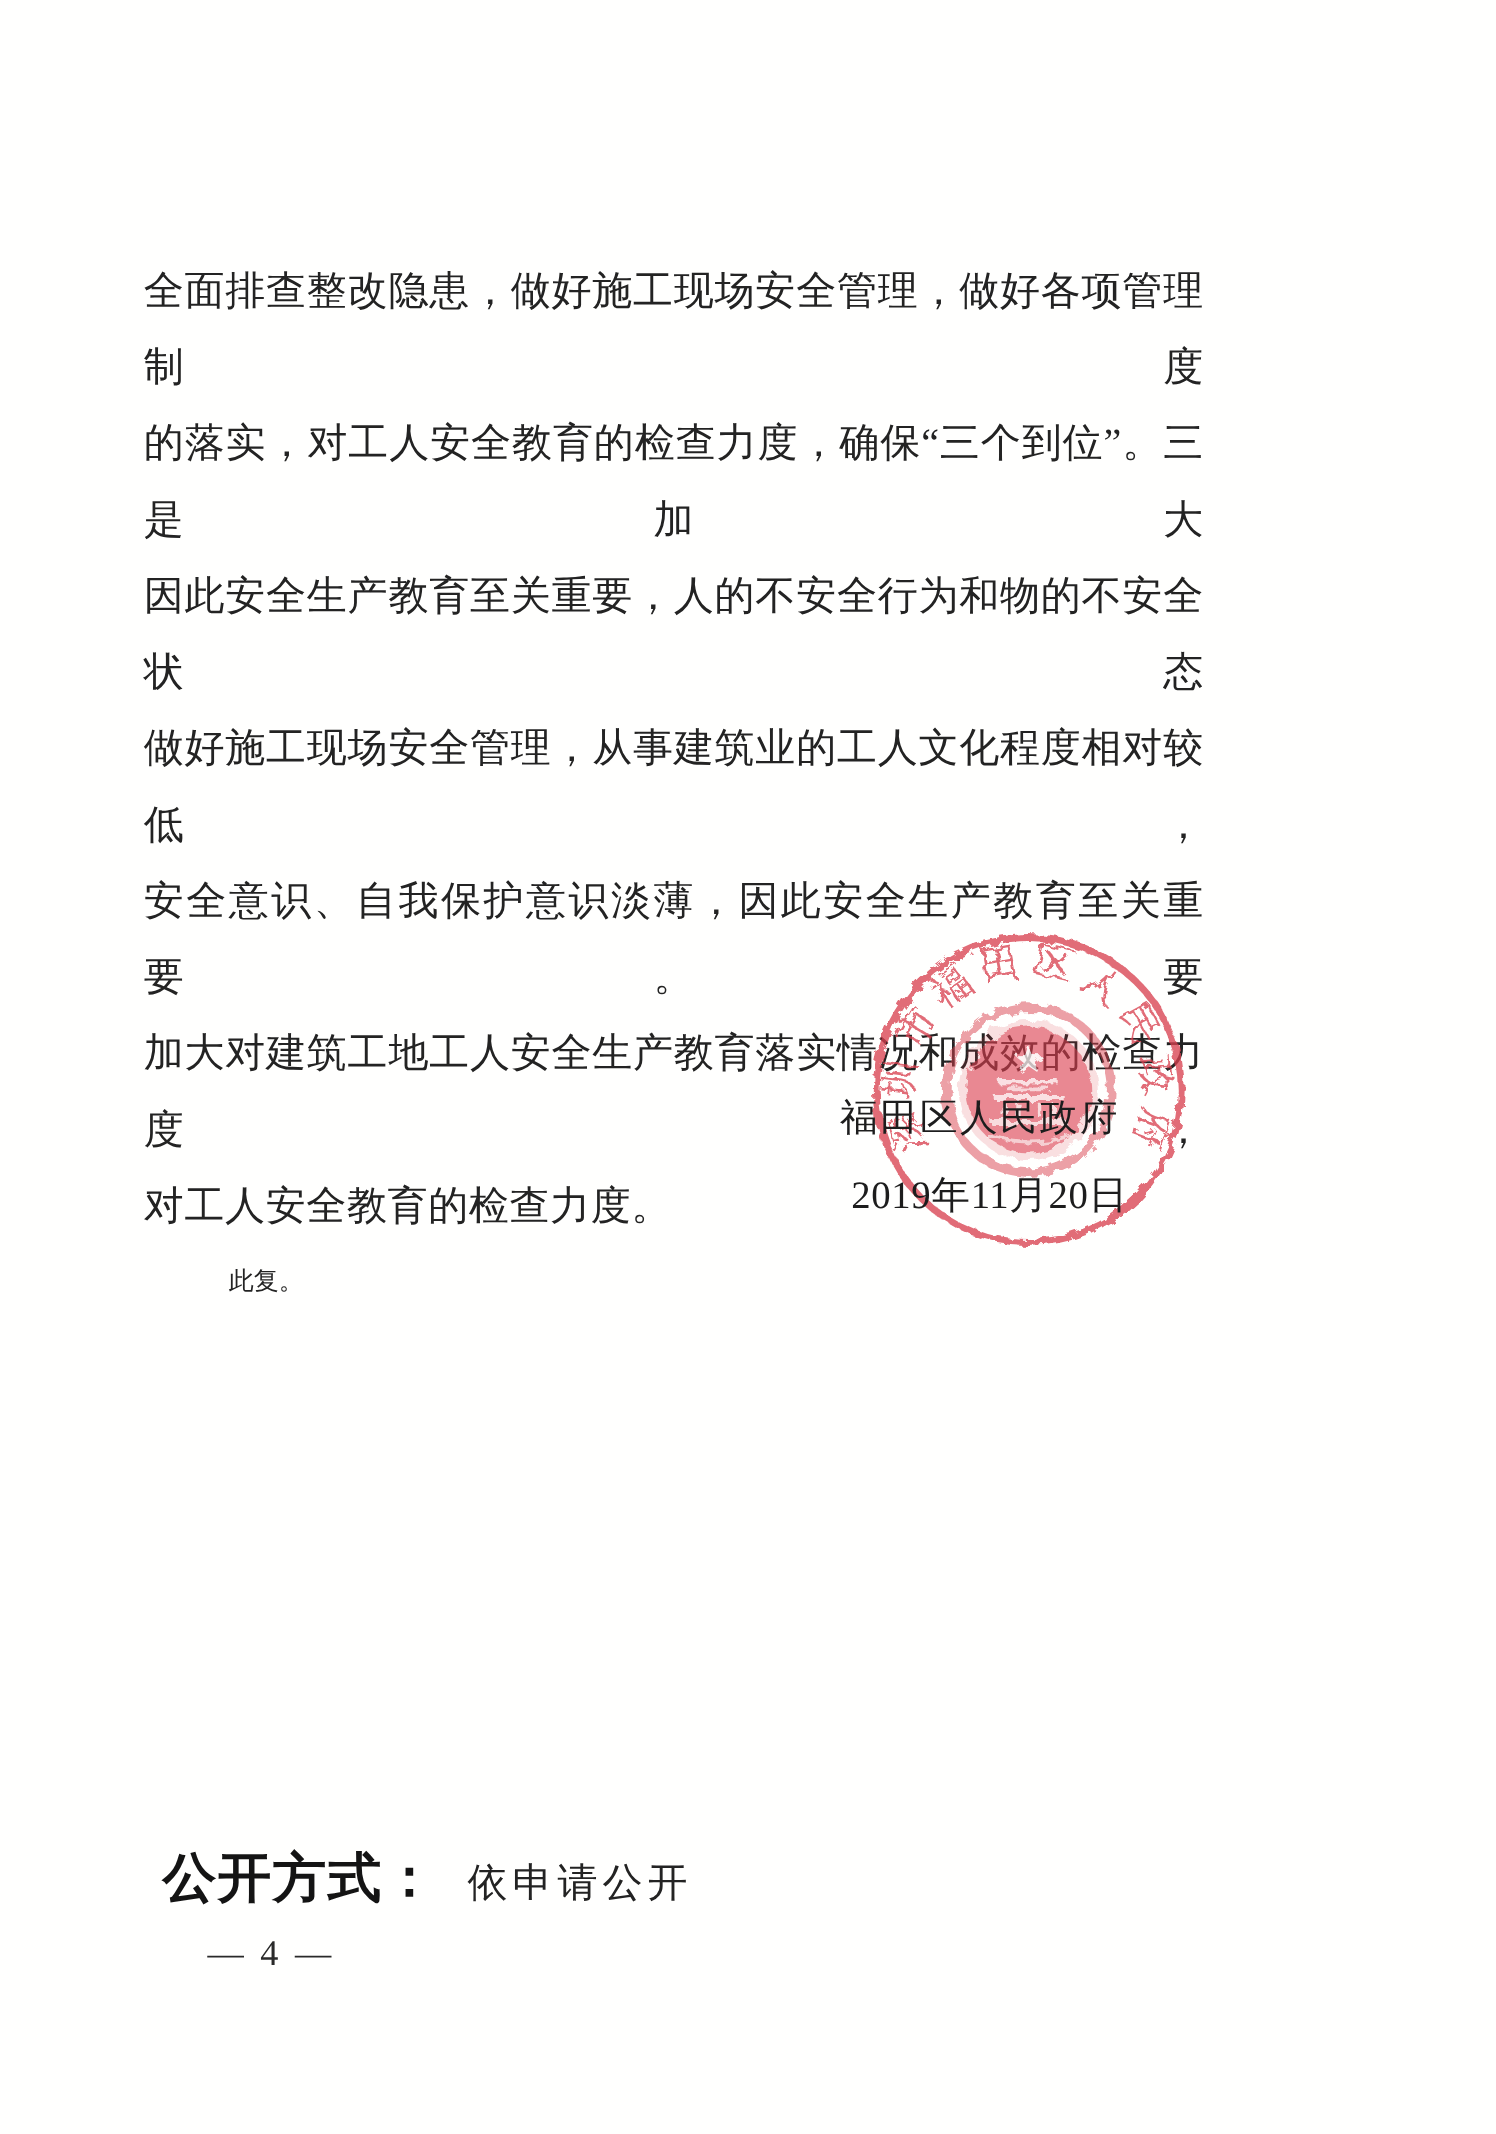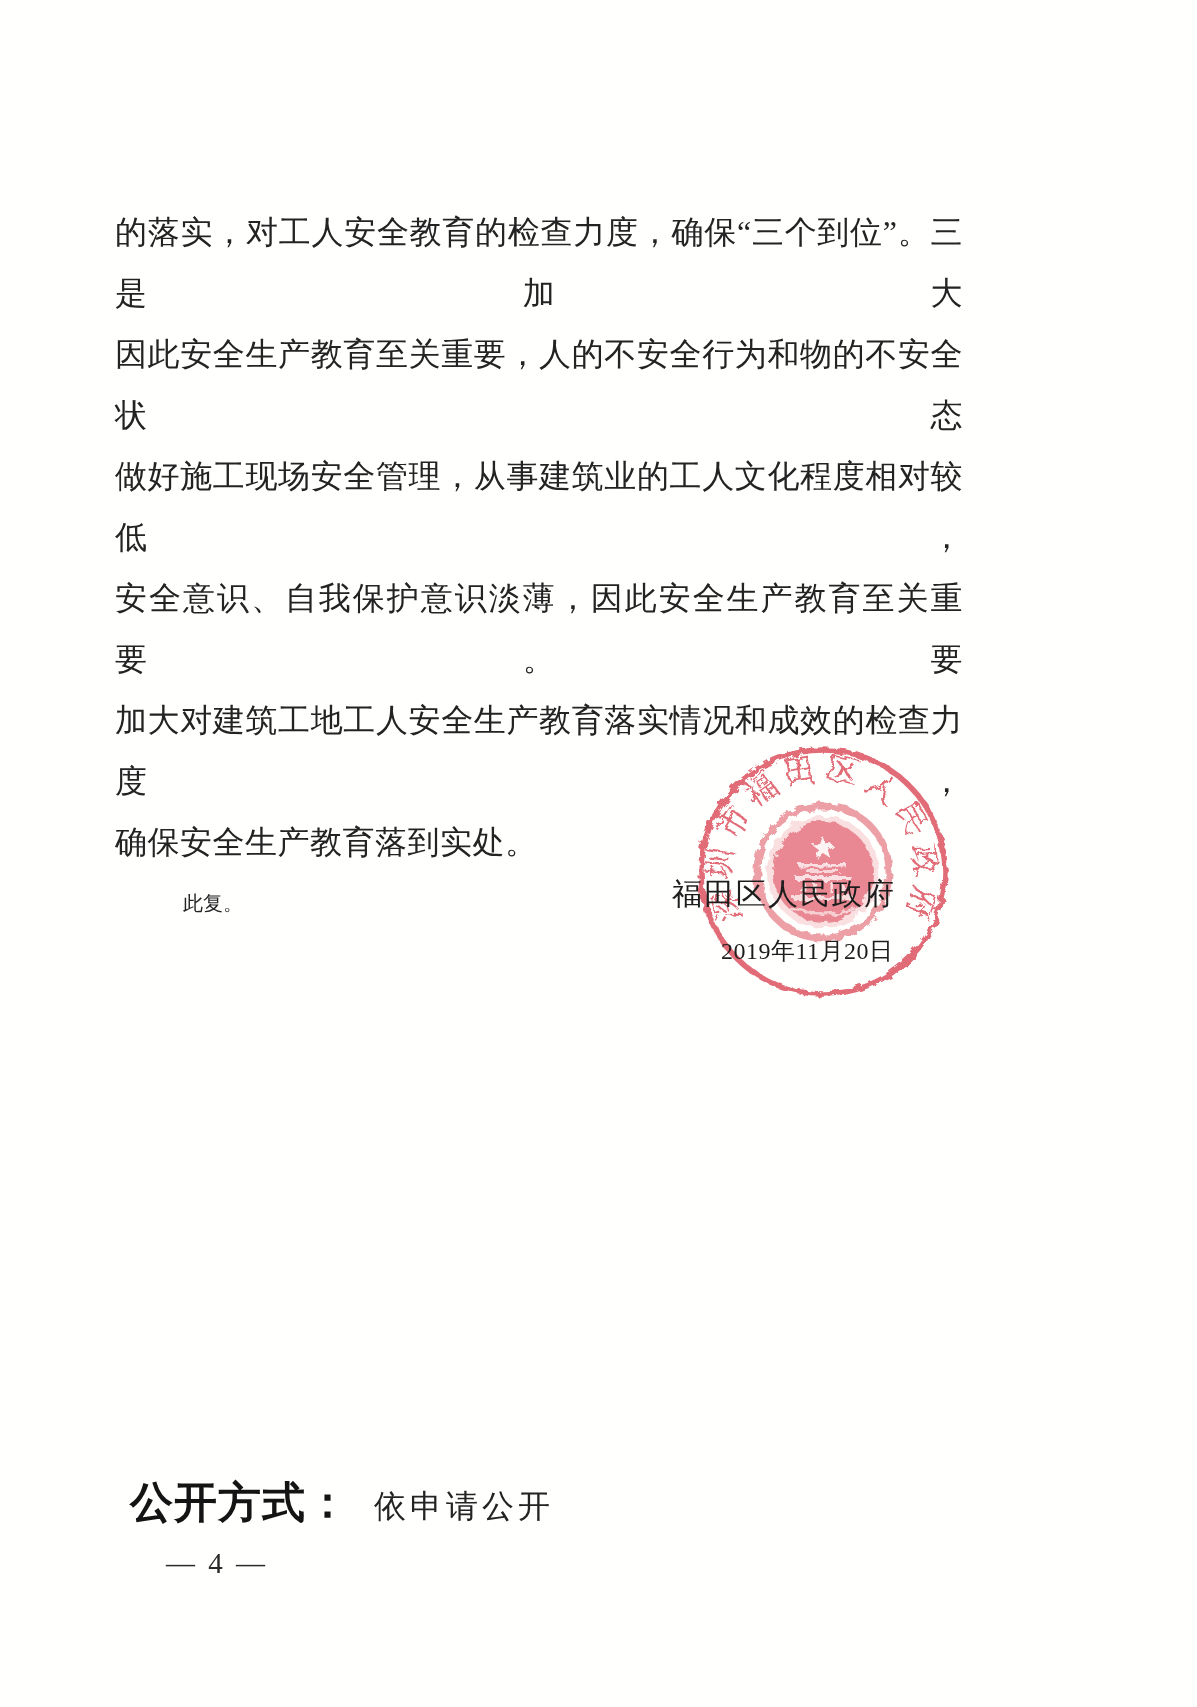--- a/index.html
+++ b/index.html
@@ -47,23 +47,23 @@
     left:672px;top:874px;
     width:228px;
     font-size:30px;
     letter-spacing:2px;
     white-space:nowrap;
     color:#1d1d1d;
     z-index:3;
   }
   .date-line{
     position:absolute;
-    left:721px;top:935px;
+    left:681px;top:935px;
     width:228px;
-    font-size:24px;
+    font-size:31px;
     letter-spacing:0.5px;
     white-space:nowrap;
     color:#1d1d1d;
     z-index:3;
   }
   
   .footer-row{
     position:absolute;
     left:130px;top:1474px;
     font-size:32px;
@@ -90,26 +90,27 @@
     color:#2a2a2a;
     white-space:nowrap;
   }
 </style>
 </head>
 <body>
 
 <div class="page">
 
   <div class="body-block">
+    <div class="body-line jl">全面排查整改隐患，做好施工现场安全管理，做好各项管理制度</div>
     <div class="body-line jl">的落实，对工人安全教育的检查力度，确保“三个到位”。三是加大</div>
     <div class="body-line jl">因此安全生产教育至关重要，人的不安全行为和物的不安全状态</div>
     <div class="body-line jl">做好施工现场安全管理，从事建筑业的工人文化程度相对较低，</div>
     <div class="body-line jl">安全意识、自我保护意识淡薄，因此安全生产教育至关重要。要</div>
     <div class="body-line jl">加大对建筑工地工人安全生产教育落实情况和成效的检查力度，</div>
-    <div class="body-line">确保安全生产教育落到实处。</div>
+    <div class="body-line">对工人安全教育的检查力度。</div>
     <div class="closing-line">此复。</div>
   </div>
 
   <svg class="seal" viewBox="-135 -135 270 270" width="270" height="270">
     <defs>
       <filter id="inkGrain" x="-25%" y="-25%" width="150%" height="150%">
         <feTurbulence type="fractalNoise" baseFrequency="0.11" numOctaves="3" seed="11" result="n"></feTurbulence>
         <feDisplacementMap in="SourceGraphic" in2="n" scale="8"></feDisplacementMap>
       </filter>
       <path id="ringArc" d="M -80.5 46.5 A 93 93 0 1 1 80.5 46.5" fill="none"></path>

